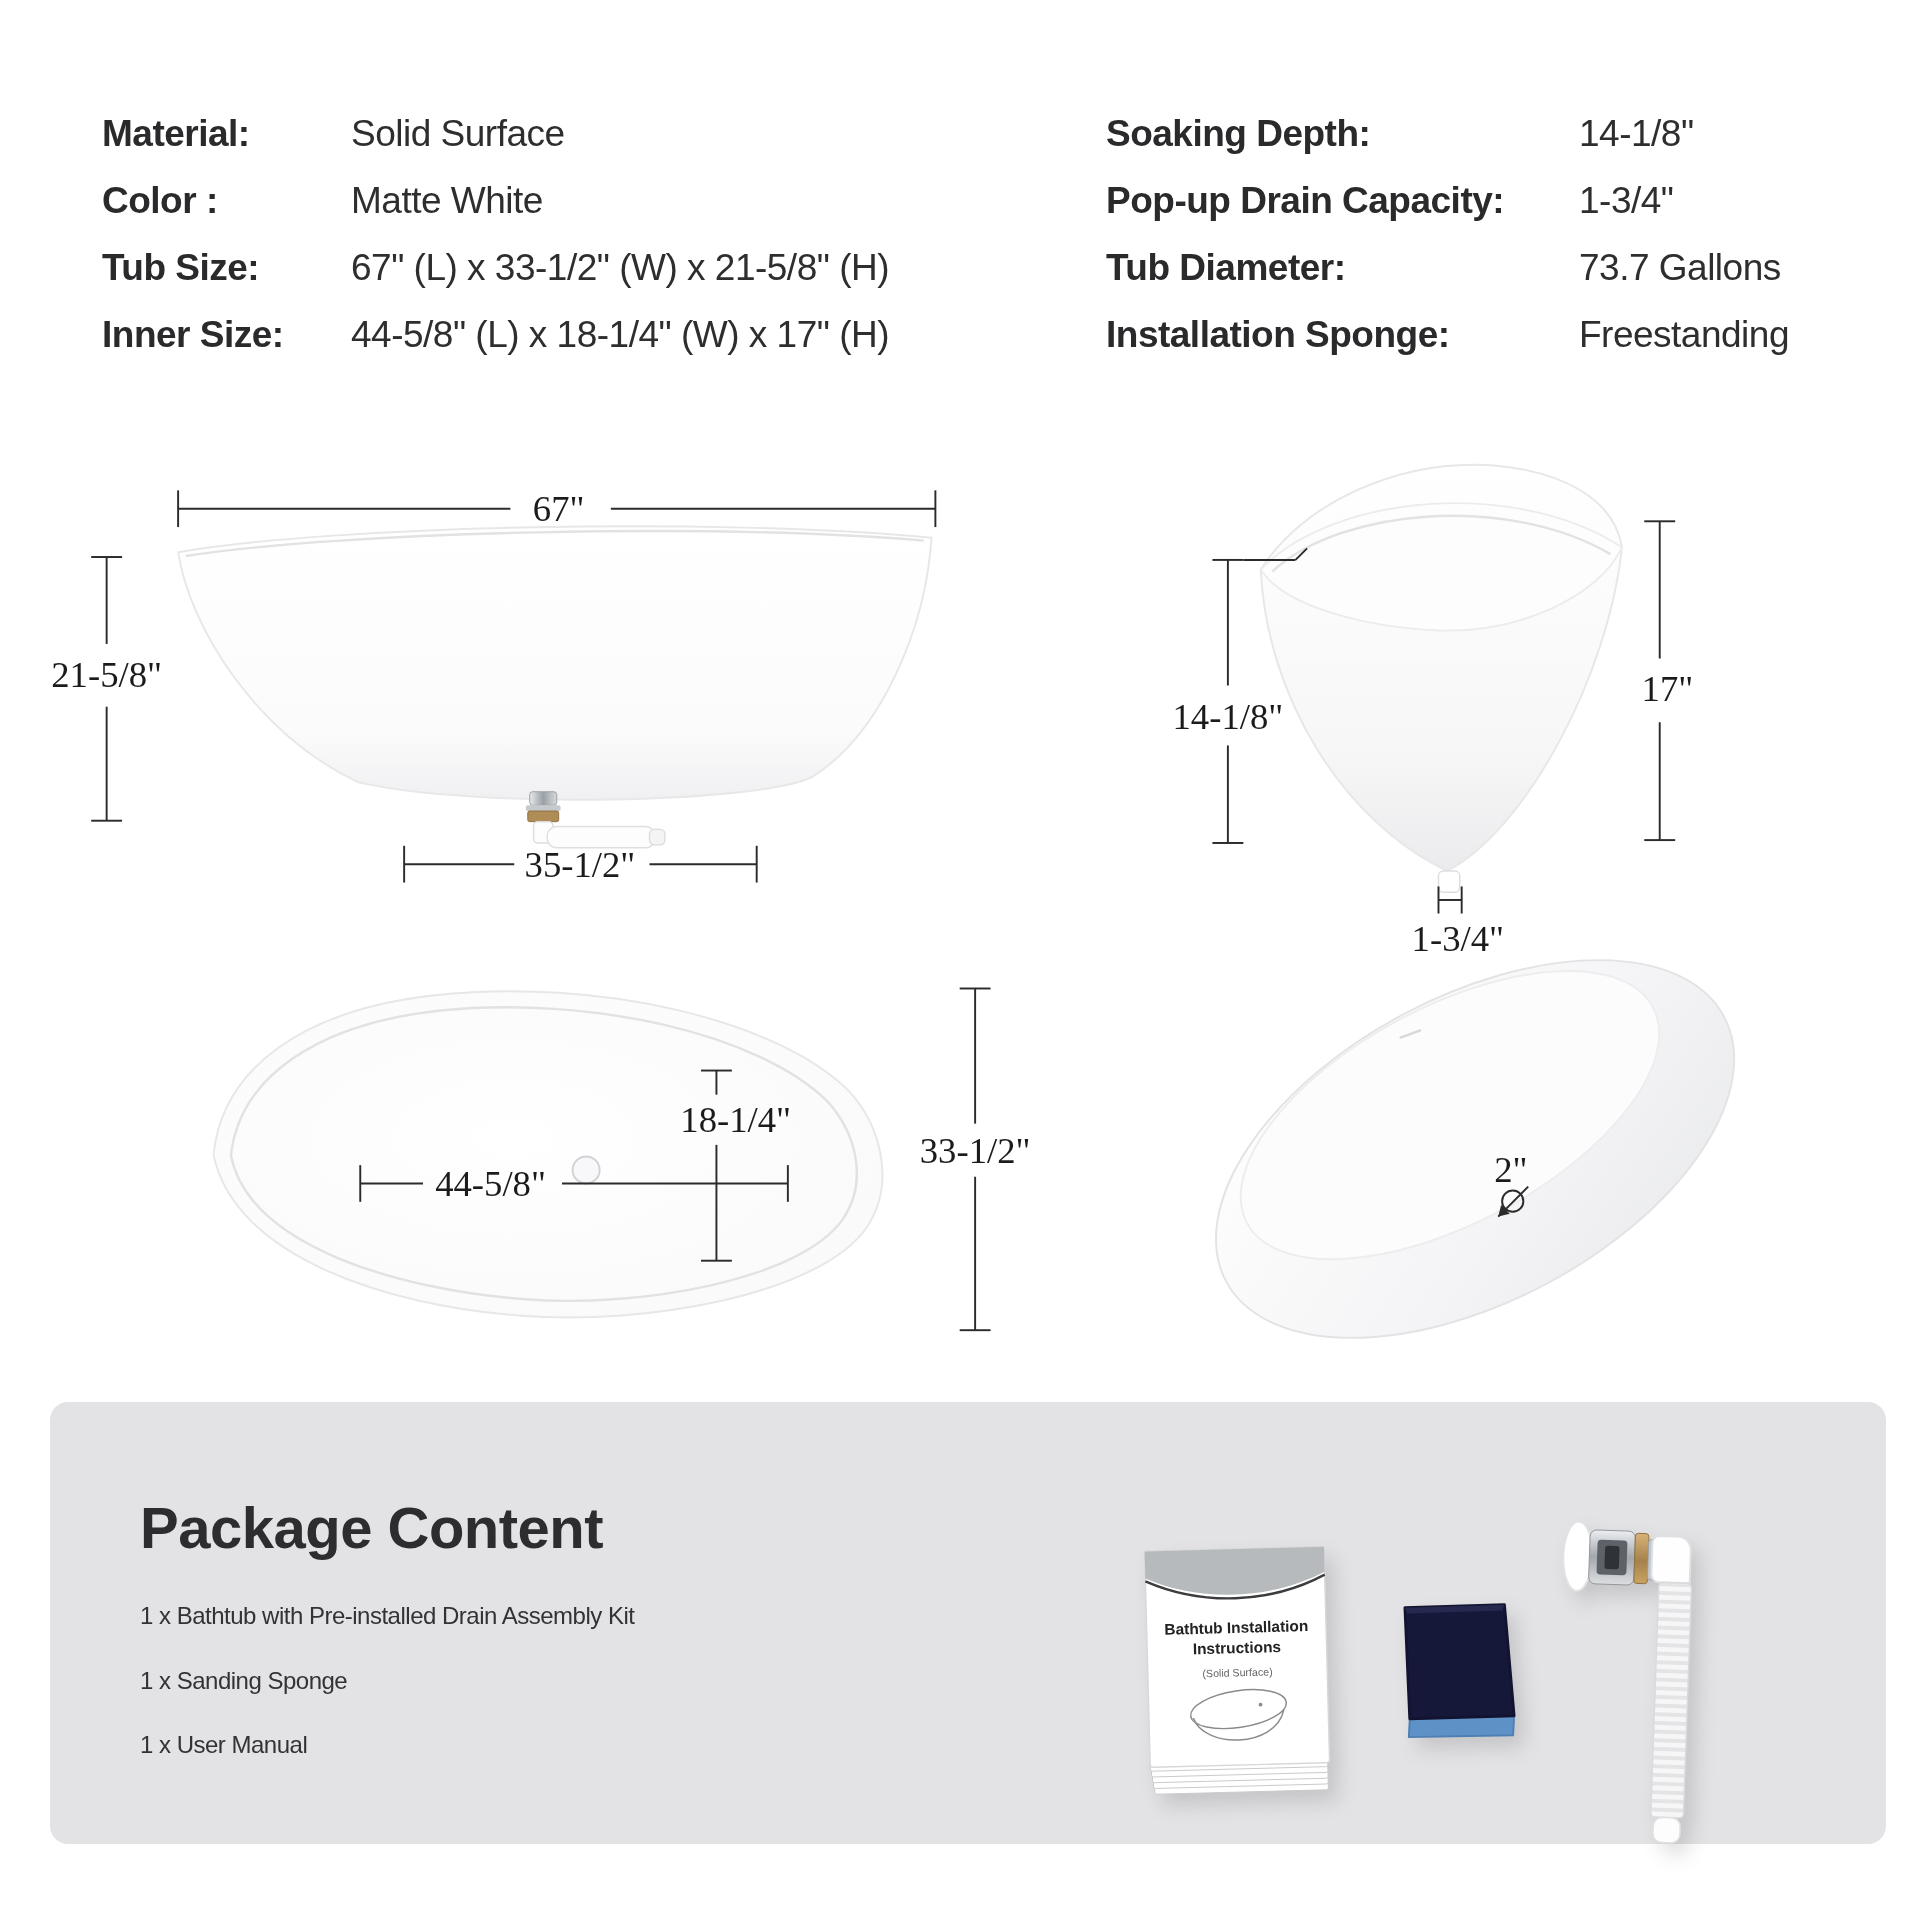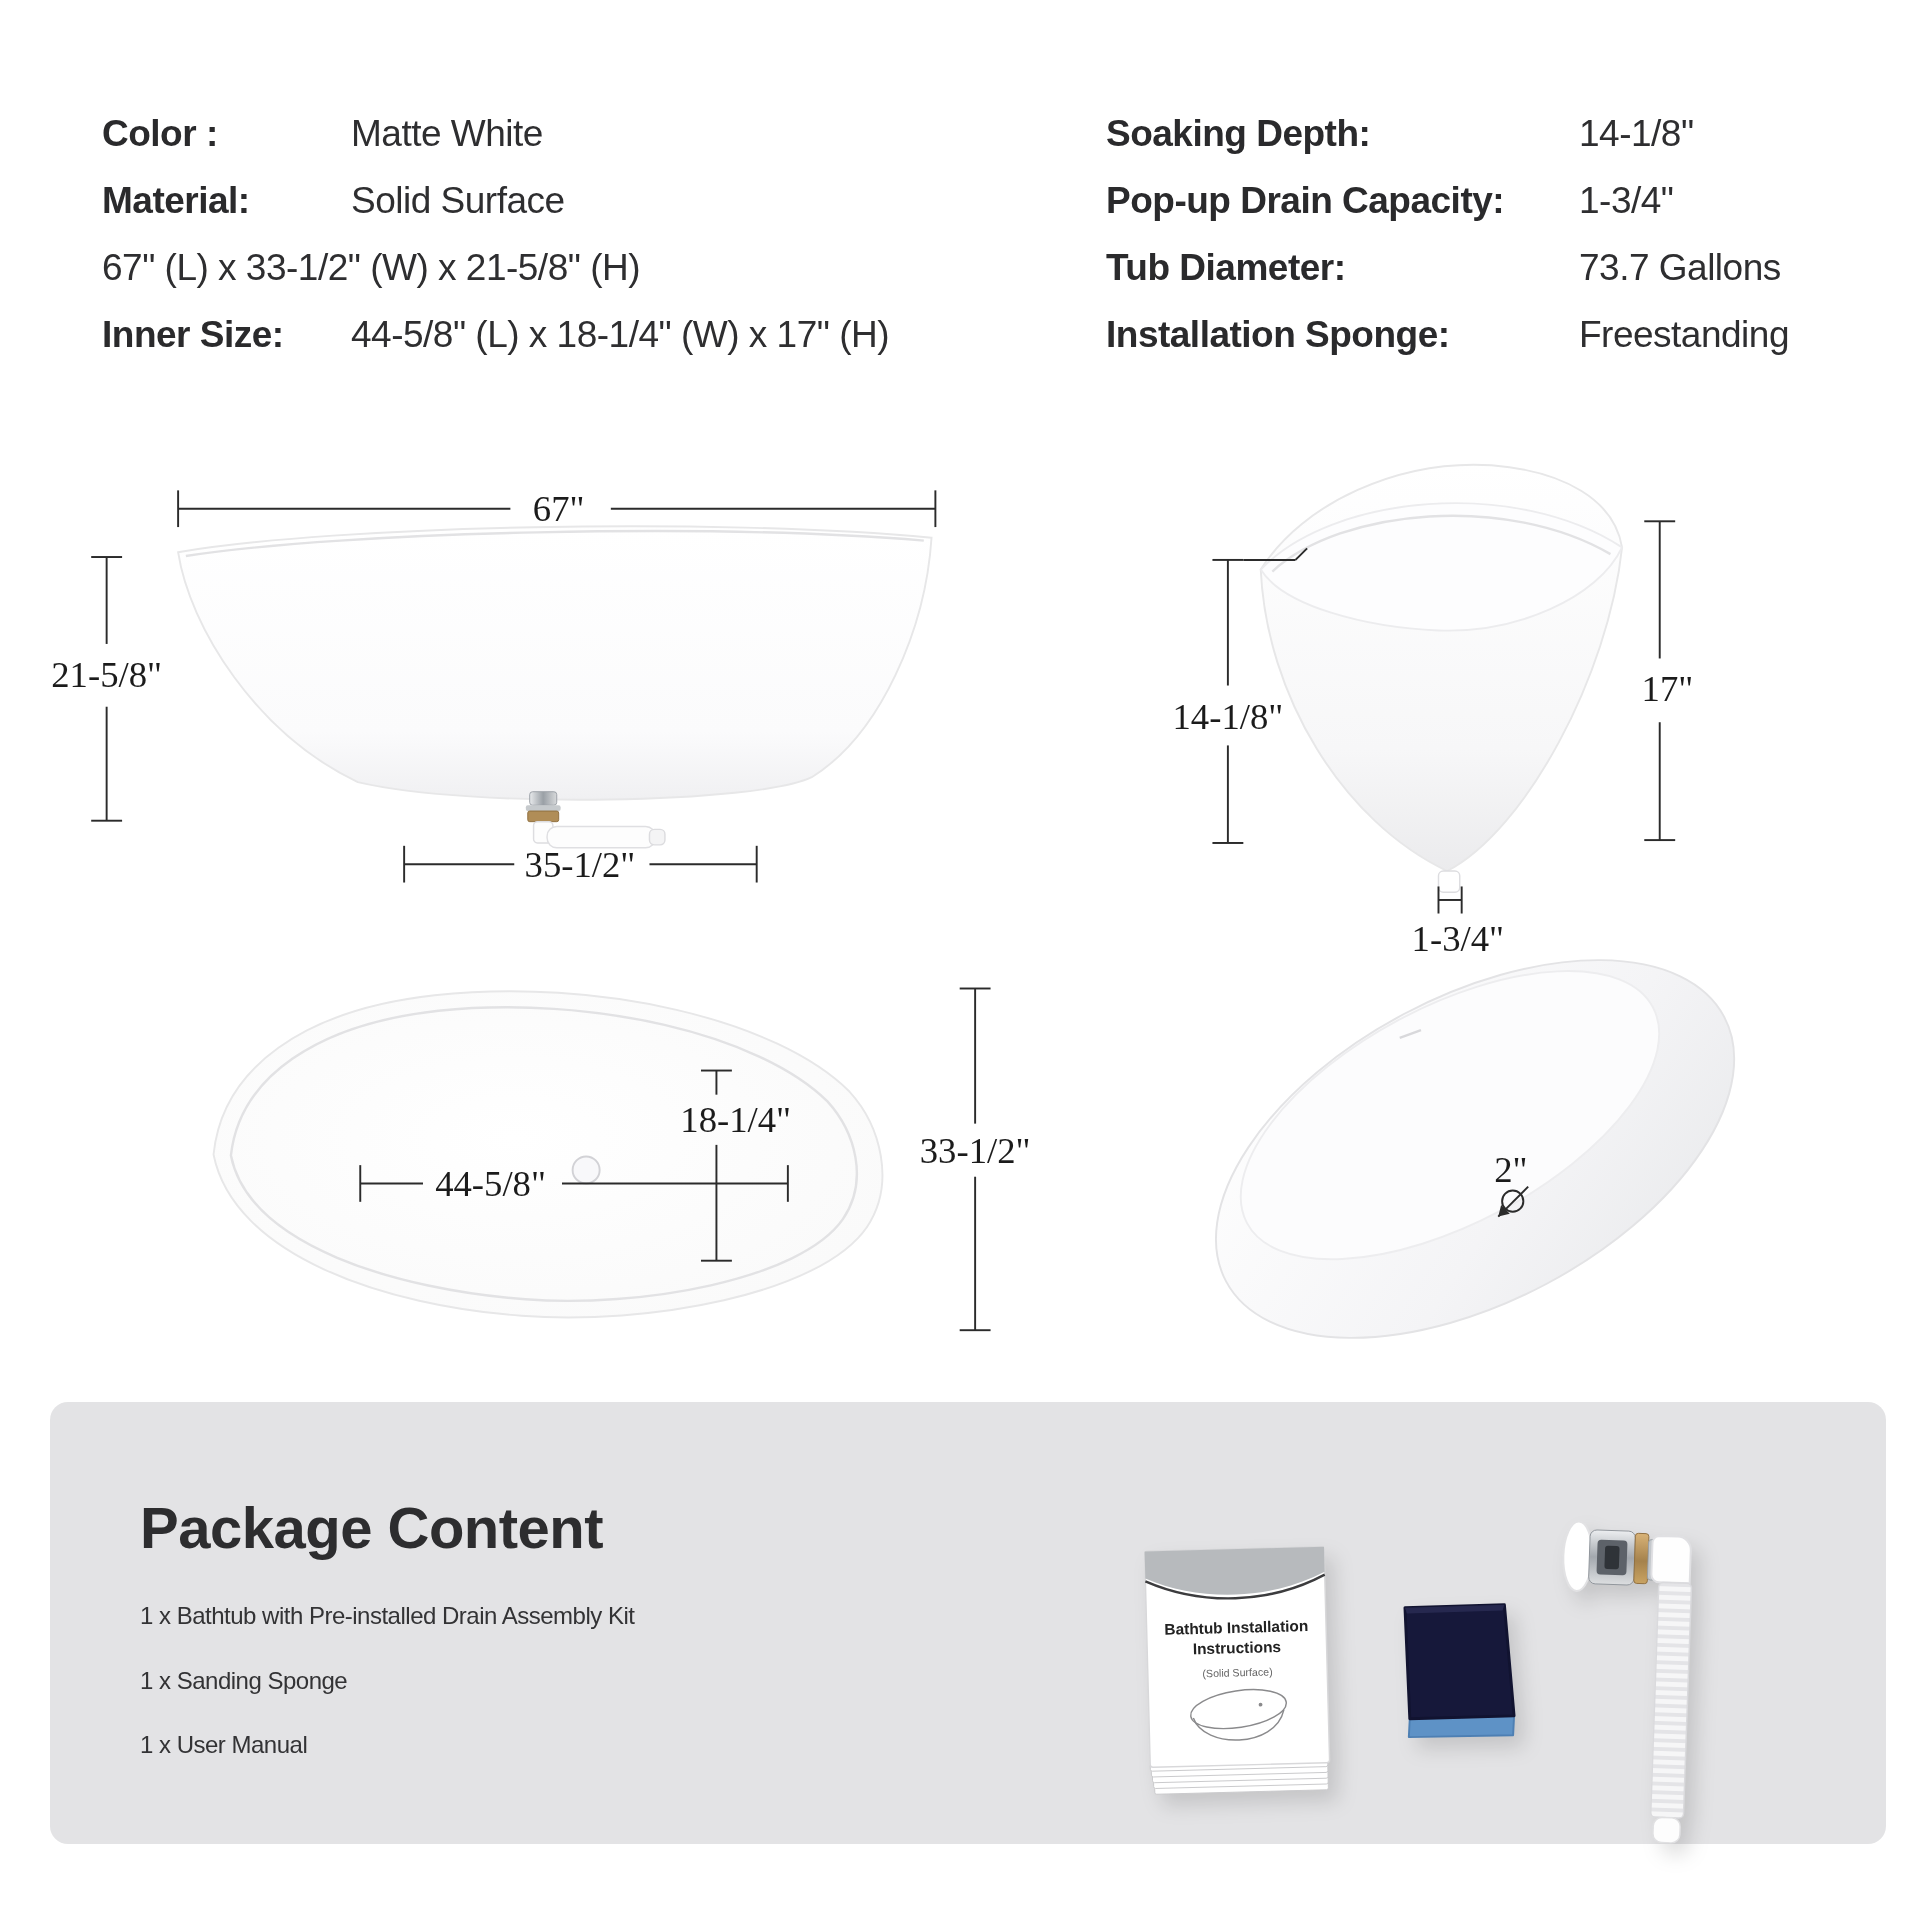--- a/index.html
+++ b/index.html
@@ -33,28 +33,29 @@
                 color:#333335;line-height:1.1;white-space:nowrap;}
   .pkg-img{position:absolute;filter:drop-shadow(9.7px 11.6px 9.7px rgba(0,0,0,0.13));}
 </style>
 </head>
 <body>
 
 <div id="canvas">
 
   <div class="spec-col left">
     <div class="spec-row">
+      <span class="spec-label">Material:</span>
+      <span class="spec-value">Solid Surface</span>
+    </div>
+    <div class="spec-row">
       <span class="spec-label">Color :</span>
       <span class="spec-value">Matte White</span>
     </div>
     <div class="spec-row">
-      <span class="spec-label">Material:</span>
-      <span class="spec-value">Solid Surface</span>
-    </div>
-    <div class="spec-row">
+      <span class="spec-label">Tub Size:</span>
       <span class="spec-value">67" (L) x 33-1/2" (W) x 21-5/8" (H)</span>
     </div>
     <div class="spec-row">
       <span class="spec-label">Inner Size:</span>
       <span class="spec-value">44-5/8" (L) x 18-1/4" (W) x 17" (H)</span>
     </div>
   </div>
 
   <div class="spec-col right">
     <div class="spec-row">

